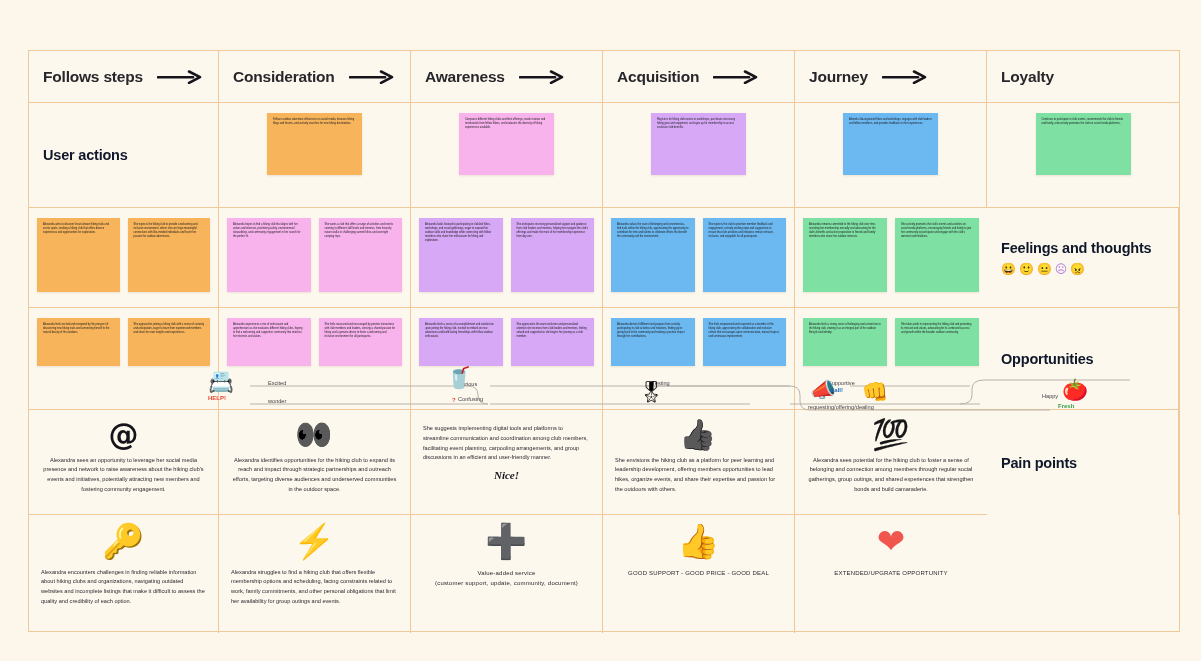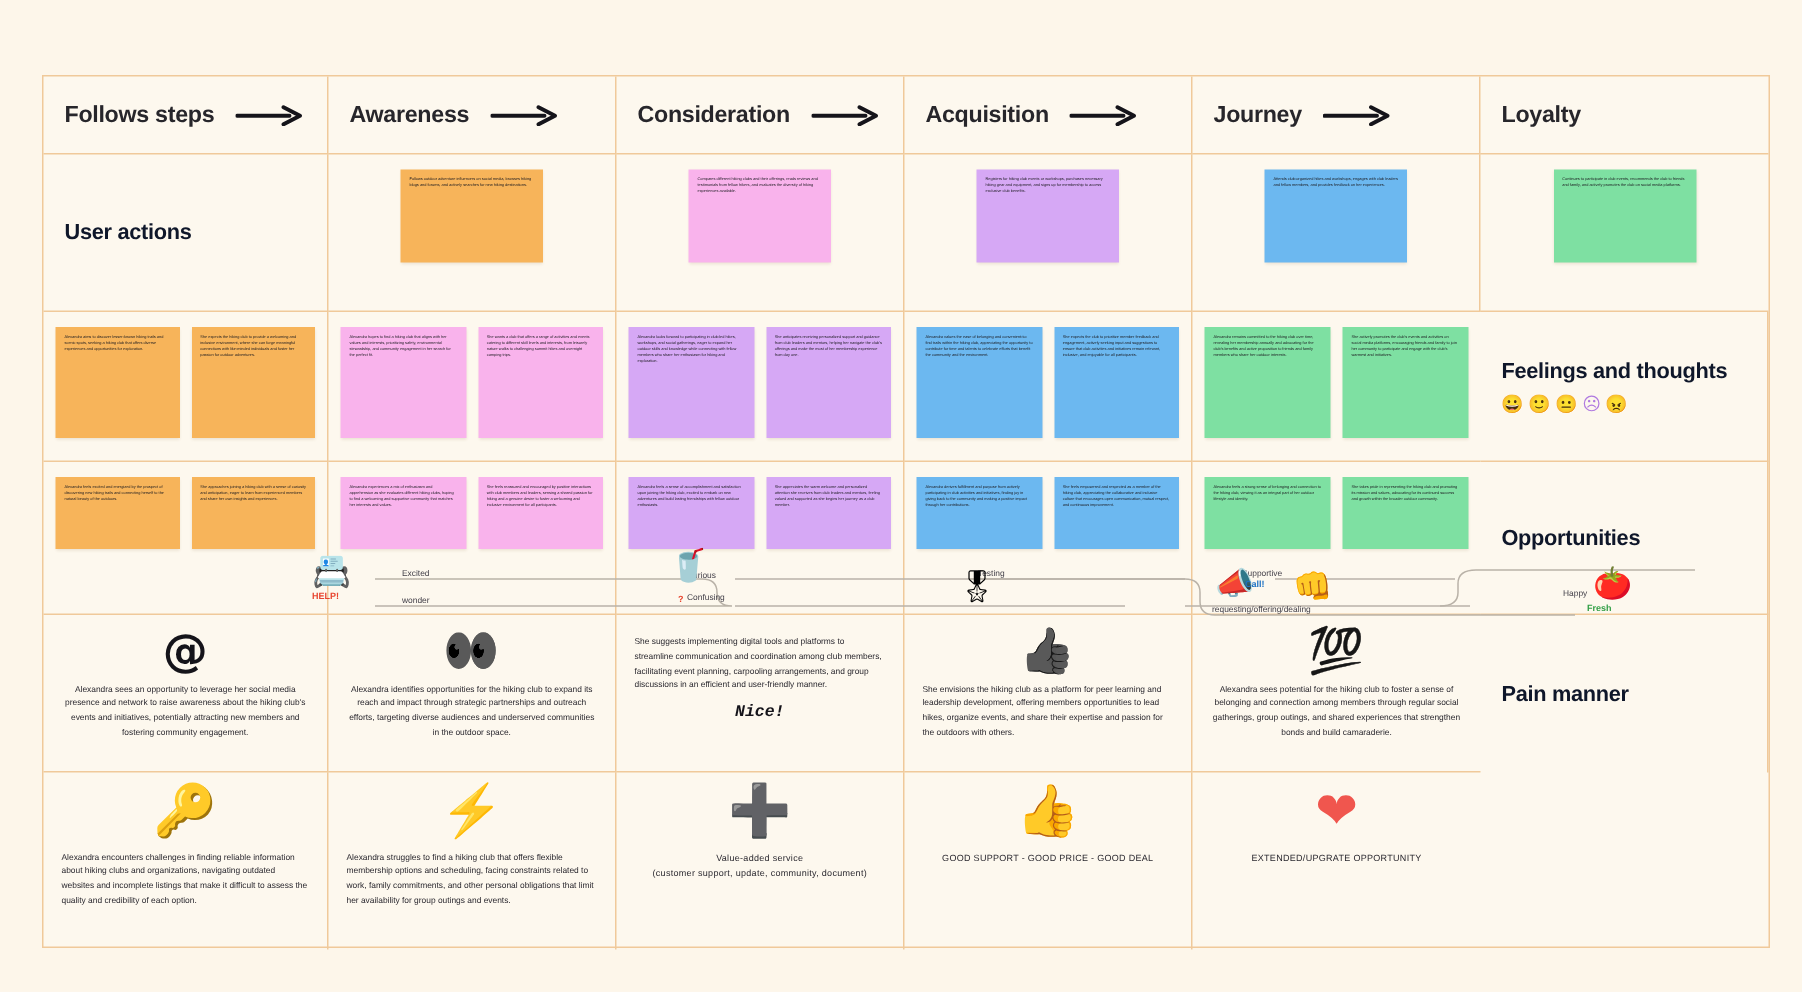--- a/index.html
+++ b/index.html
@@ -94,21 +94,21 @@
     font-weight: bold; color: #15141a;
   }
   .bodytxt {
     font-size: 5.6px; line-height: 1.75; color: #2a282f;
     text-align: center; margin-top: 5px;
   }
   .bodytxt.left { text-align: left; }
   .handnote {
     font-size: 11px; font-style: italic; font-weight: bold;
     color: #15141a; margin-top: 6px;
-    font-family: Liberation Mono, monospace;
+    font-family: Liberation Serif, serif;
   }
   .paincell .bigicon { font-size: 34px; }
   .paincell .bodytxt { margin-top: 8px; }
   .capsmall { font-size: 6px; letter-spacing: .2px; }
   .topleftstamp {
     position: absolute; left: 4px; top: 3px;
     font-size: 3px; color: #c9bca8;
   }
 </style>
 </head>
@@ -118,28 +118,28 @@
 
 <div id="board">
     <div class="cell hdr">
       <div class="htxt">Follows steps</div>
       <svg class="arrow" viewBox="0 0 46 14">
         <path d="M1 7.2 H36" stroke="#15141a" stroke-width="2.6" stroke-linecap="round" fill="none"></path>
         <path d="M32 1.5 L43 7.2 L32 12.9" stroke="#15141a" stroke-width="2.6" stroke-linecap="round" stroke-linejoin="round" fill="none"></path>
       </svg>
     </div>
     <div class="cell hdr">
+      <div class="htxt">Consideration</div>
+      <svg class="arrow" viewBox="0 0 46 14">
+        <path d="M1 7.2 H36" stroke="#15141a" stroke-width="2.6" stroke-linecap="round" fill="none"></path>
+        <path d="M32 1.5 L43 7.2 L32 12.9" stroke="#15141a" stroke-width="2.6" stroke-linecap="round" stroke-linejoin="round" fill="none"></path>
+      </svg>
+    </div>
+    <div class="cell hdr">
       <div class="htxt">Awareness</div>
-      <svg class="arrow" viewBox="0 0 46 14">
-        <path d="M1 7.2 H36" stroke="#15141a" stroke-width="2.6" stroke-linecap="round" fill="none"></path>
-        <path d="M32 1.5 L43 7.2 L32 12.9" stroke="#15141a" stroke-width="2.6" stroke-linecap="round" stroke-linejoin="round" fill="none"></path>
-      </svg>
-    </div>
-    <div class="cell hdr">
-      <div class="htxt">Consideration</div>
       <svg class="arrow" viewBox="0 0 46 14">
         <path d="M1 7.2 H36" stroke="#15141a" stroke-width="2.6" stroke-linecap="round" fill="none"></path>
         <path d="M32 1.5 L43 7.2 L32 12.9" stroke="#15141a" stroke-width="2.6" stroke-linecap="round" stroke-linejoin="round" fill="none"></path>
       </svg>
     </div>
     <div class="cell hdr">
       <div class="htxt">Acquisition</div>
       <svg class="arrow" viewBox="0 0 46 14">
         <path d="M1 7.2 H36" stroke="#15141a" stroke-width="2.6" stroke-linecap="round" fill="none"></path>
         <path d="M32 1.5 L43 7.2 L32 12.9" stroke="#15141a" stroke-width="2.6" stroke-linecap="round" stroke-linejoin="round" fill="none"></path>
@@ -270,21 +270,21 @@
     </div>
     <div class="cell oppcell">
       <div class="bigicon" style="filter: grayscale(1) contrast(2.6) brightness(0.35);">👍</div>
       <div class="bodytxt left">She envisions the hiking club as a platform for peer learning and leadership development, offering members opportunities to lead hikes, organize events, and share their expertise and passion for the outdoors with others.</div>
     </div>
     <div class="cell oppcell lastcol">
       <div class="bigicon" style="filter: grayscale(1) contrast(2.6) brightness(0.35);">💯</div>
       <div class="bodytxt">Alexandra sees potential for the hiking club to foster a sense of belonging and connection among members through regular social gatherings, group outings, and shared experiences that strengthen bonds and build camaraderie.</div>
     </div>
     <div class="cell rowlab lastrow">
-      <div class="rtxt">Pain manner</div>
+      <div class="rtxt">Pain points</div>
     </div>
     <div class="cell paincell lastrow">
       <div class="bigicon" style="color: rgb(242, 193, 78);">🔑</div>
       <div class="bodytxt left">Alexandra encounters challenges in finding reliable information about hiking clubs and organizations, navigating outdated websites and incomplete listings that make it difficult to assess the quality and credibility of each option.</div>
     </div>
     <div class="cell paincell lastrow">
       <div class="bigicon" style="color: rgb(242, 193, 78);">⚡</div>
       <div class="bodytxt left">Alexandra struggles to find a hiking club that offers flexible membership options and scheduling, facing constraints related to work, family commitments, and other personal obligations that limit her availability for group outings and events.</div>
     </div>
     <div class="cell paincell lastrow">

